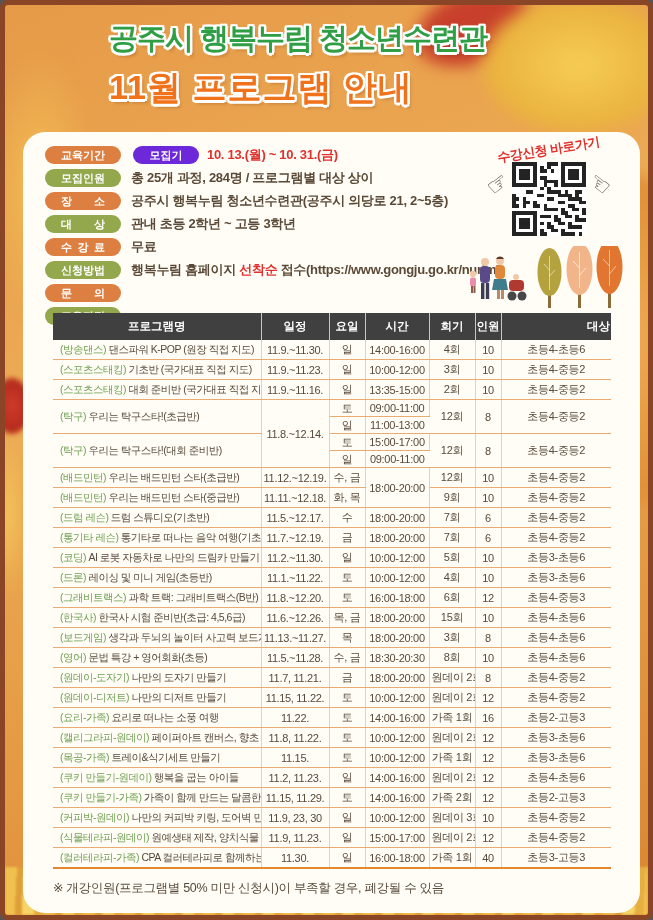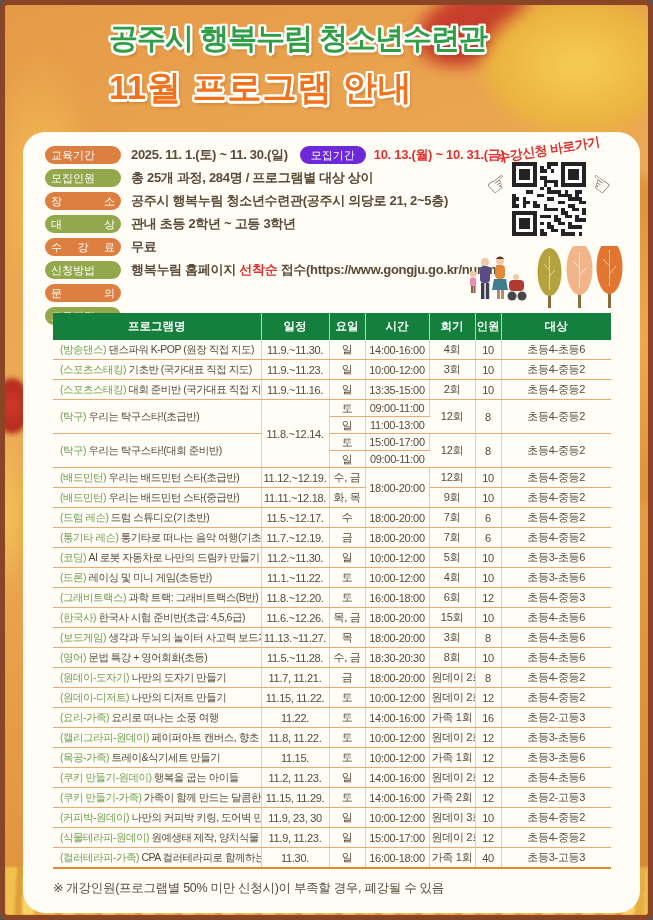--- a/index.html
+++ b/index.html
@@ -26,22 +26,22 @@
   .outline{text-shadow:-2px -2px 0 #fff,2px -2px 0 #fff,-2px 2px 0 #fff,2px 2px 0 #fff,0 -2.5px 0 #fff,0 2.5px 0 #fff,-2.5px 0 0 #fff,2.5px 0 0 #fff,3px 4px 3px rgba(90,40,0,.25);}
   .title1{font-size:29px;font-weight:bold;color:#2f9e45;letter-spacing:-1px;}
   .title2{font-size:34px;font-weight:bold;color:#f0731c;letter-spacing:1px;margin-top:6px;}
 
   
   .card{position:absolute;left:18px;top:127px;width:617px;height:781px;background:#fffdf6;border-radius:22px;}
 
   
   .info{position:absolute;left:22px;top:14px;width:575px;}
   .info-row{display:flex;align-items:center;height:18px;margin-bottom:5px;}
-  .badge{flex:none;width:76px;height:18px;box-sizing:border-box;border-radius:10px;padding:0 6px;
-    color:#fff;font-size:11px;font-weight:normal;line-height:18px;text-align:justify;text-align-last:justify;}
+  .badge{flex:none;width:76px;height:18px;box-sizing:border-box;border-radius:10px;padding:0 16px;
+    color:#fff;font-size:11px;font-weight:bold;line-height:18px;text-align:justify;text-align-last:justify;}
   .badge.orange{background:#dd7f41;}
   .badge.green{background:#93a84d;}
   .badge.red{background:#6d28d9;width:66px;margin-left:12px;margin-right:8px;text-align:center;text-align-last:center;}
   .info-text{font-size:13px;font-weight:bold;color:#5a4936;margin-left:10px;white-space:nowrap;letter-spacing:-0.3px;}
   .badge.red + .info-text{margin-left:0;}
   .red-text{color:#e0312f;}
 
   
   .qr{position:absolute;top:8px;right:10px;width:162px;text-align:center;}
   .qr-caption{display:inline-block;transform:rotate(-9deg);color:#e0312f;font-weight:bold;font-size:13px;margin-bottom:3px;letter-spacing:-0.5px;}
@@ -50,22 +50,22 @@
   .hand.left{transform:rotate(-38deg);margin-top:10px;}
   .hand.right{transform:rotate(38deg);margin-top:10px;}
 
   
   .family{position:absolute;right:110px;top:122px;}
   .trees{position:absolute;right:16px;top:114px;}
 
   
   table.program-table{position:absolute;left:30px;top:181px;width:558px;border-collapse:collapse;table-layout:fixed;}
   col.c1{width:208px}col.c2{width:68px}col.c3{width:36px}col.c4{width:64px}col.c5{width:46px}col.c6{width:26px}col.c7{width:110px}
-  .program-table th{background:#15803d;color:#fff;font-size:11.5px;font-weight:bold;height:25px;border-right:1px solid #efc08d;}
-  .program-table th:last-child{border-right:none;}
+  .program-table th{background:#404040;color:#fff;font-size:11.5px;font-weight:bold;height:25px;border-right:1px solid #efc08d;}
+  .program-table th:last-child{border-right:none;text-align:right;}
   .program-table td{font-size:11px;color:#57493a;text-align:center;height:19px;padding:0 2px;
     border-bottom:1px solid #eaab72;border-right:1px solid #f3cda4;white-space:nowrap;overflow:hidden;letter-spacing:-0.3px;}
   .program-table td:last-child{border-right:none;}
   .program-table td.name{text-align:left;padding-left:7px;font-size:10.5px;letter-spacing:-0.5px;}
   .prefix{color:#6fa053;}
   tr.sub td{height:16px;}
   .program-table tbody tr:last-child td{border-bottom:2px solid #e2892e;}
 
   .footnote{position:absolute;left:30px;top:748px;font-size:12.5px;color:#57493a;letter-spacing:-0.3px;}
 </style>
@@ -87,21 +87,20 @@
       <div class="title1 outline">공주시 행복누림 청소년수련관</div>
       <div class="title2 outline">11월 프로그램 안내</div>
     </div>
   </div>
 
   <div class="card">
 
     <div class="info">
       <div class="info-row">
         <span class="badge orange">교육기간</span>
-        <span class="info-text">2025. 11. 1.(토) ~ 11. 30.(일)</span>
         <span class="badge red">모집기간</span>
         <span class="info-text red-text">10. 13.(월) ~ 10. 31.(금)</span>
       </div>
       <div class="info-row">
         <span class="badge green">모집인원</span>
         <span class="info-text">총 25개 과정, 284명 / 프로그램별 대상 상이</span>
       </div>
       <div class="info-row">
         <span class="badge orange">장 소</span>
         <span class="info-text">공주시 행복누림 청소년수련관(공주시 의당로 21, 2~5층)</span>

